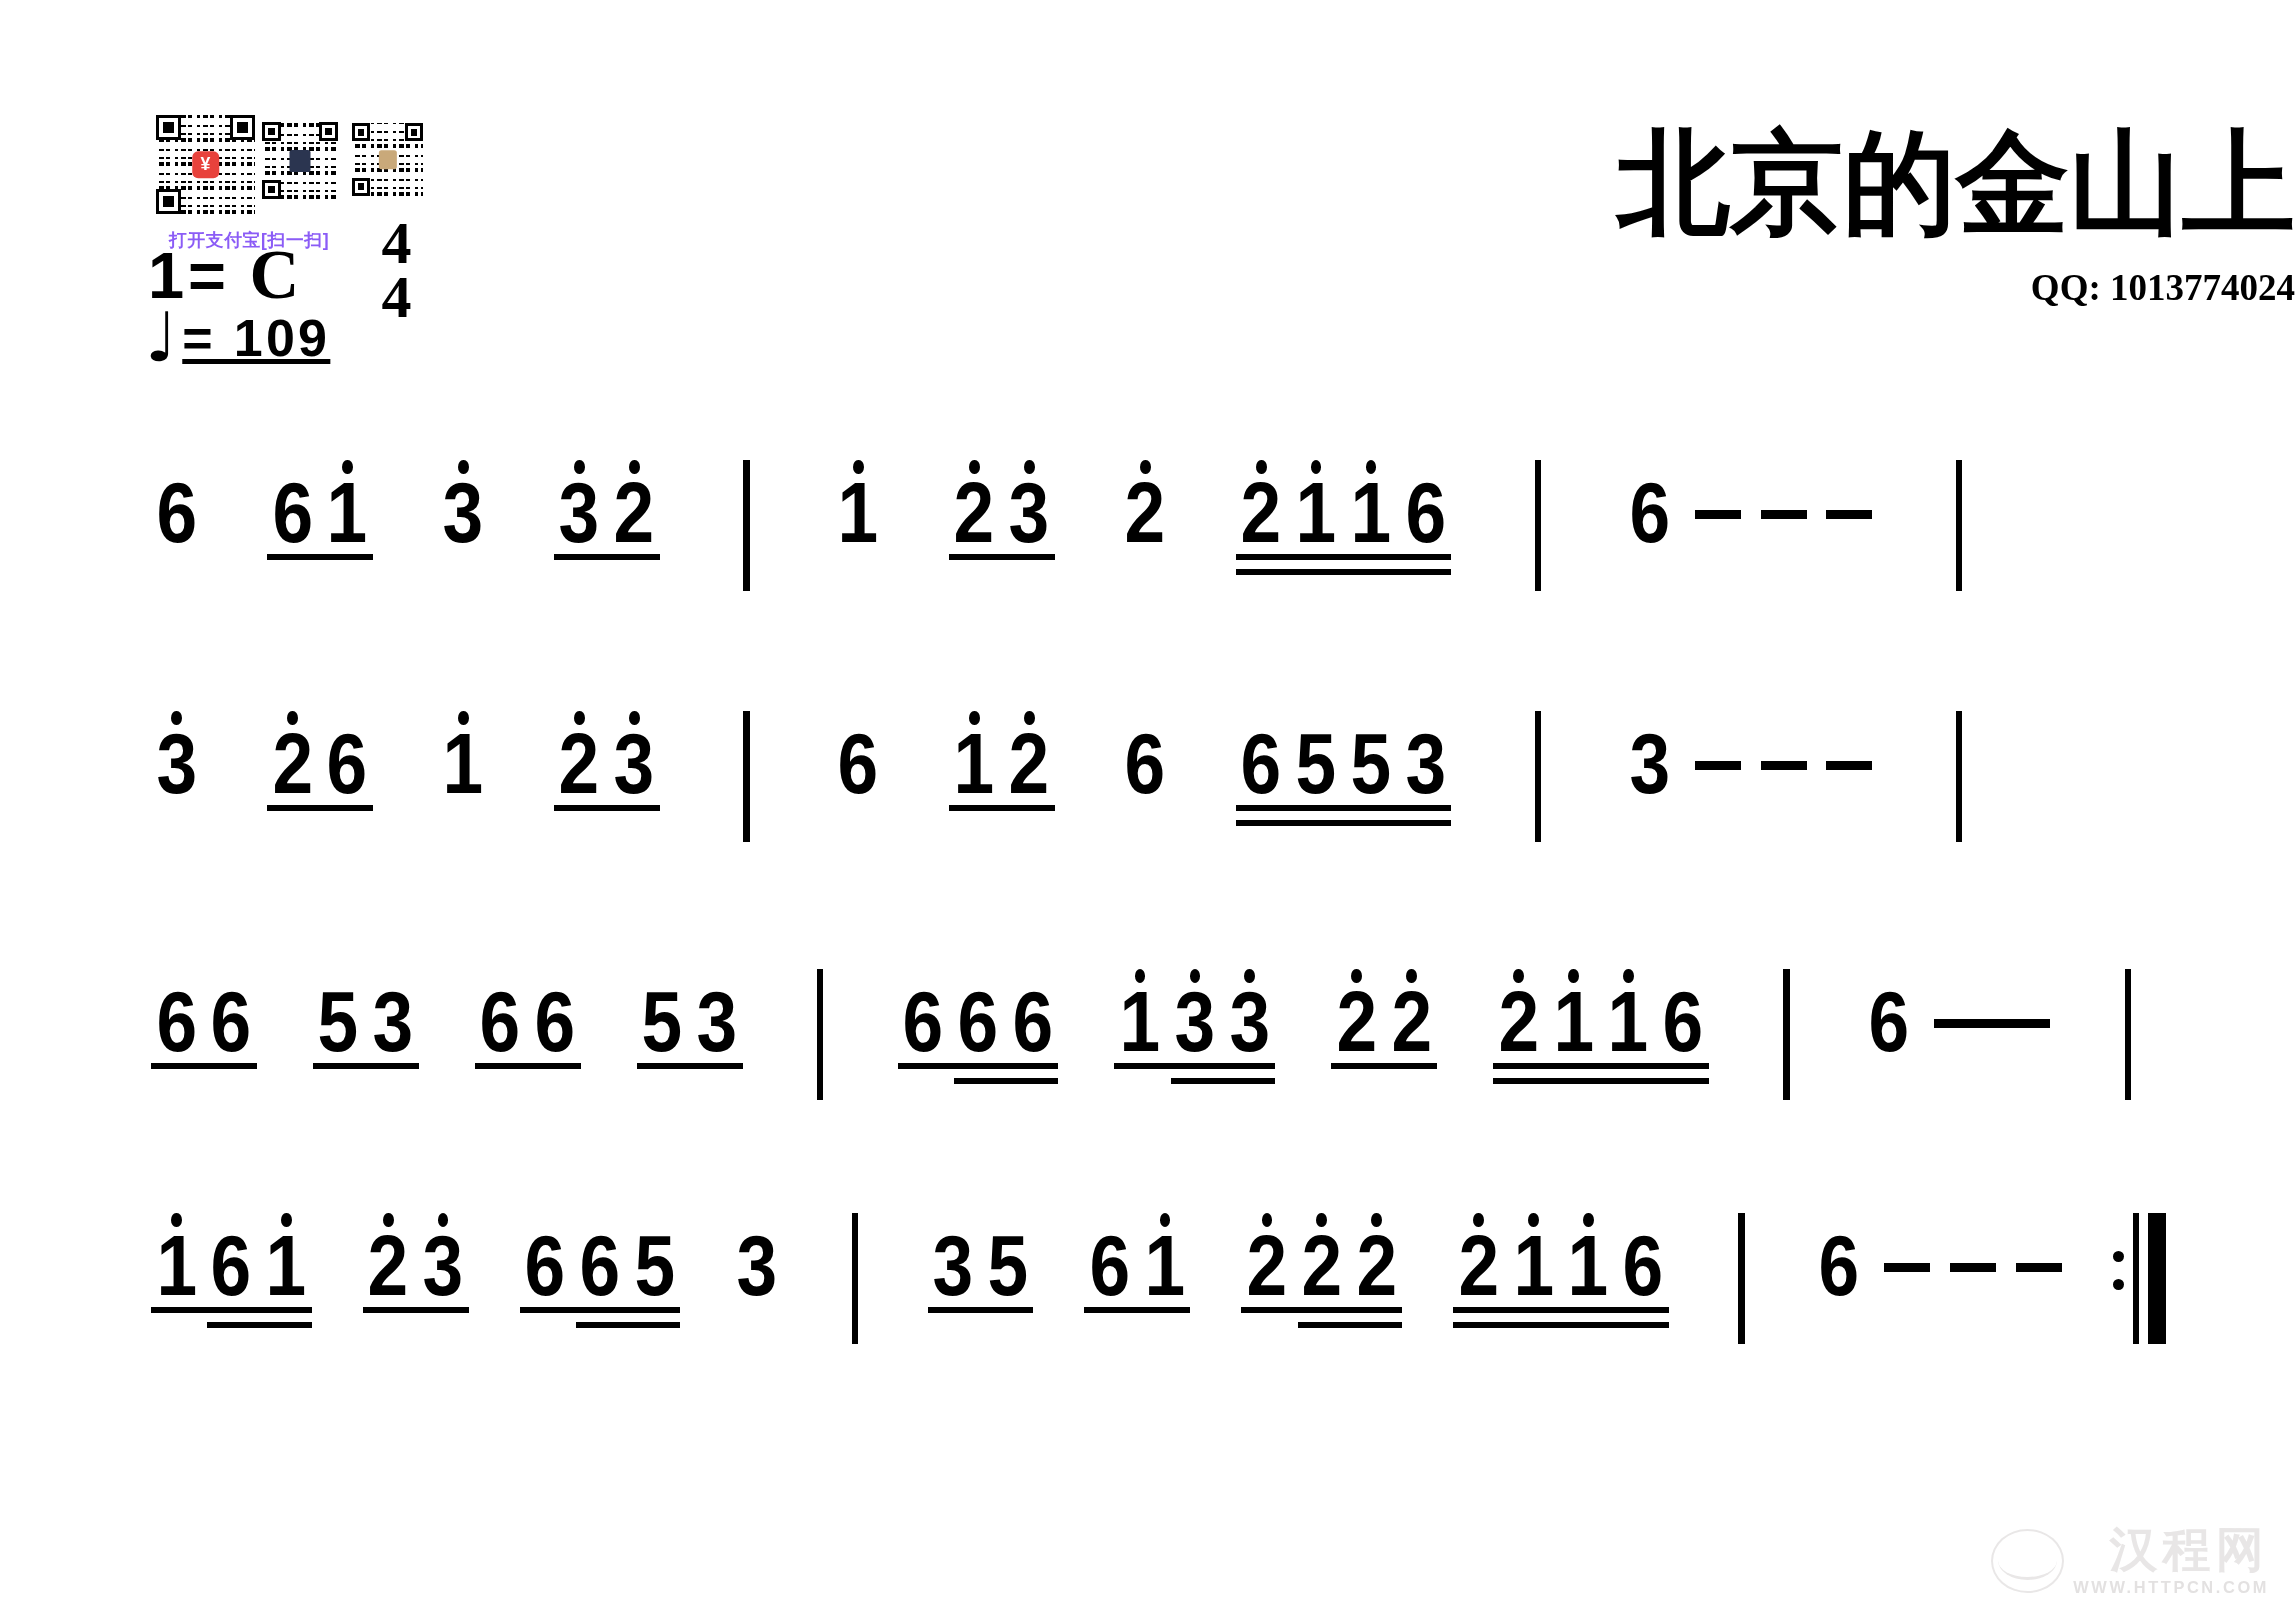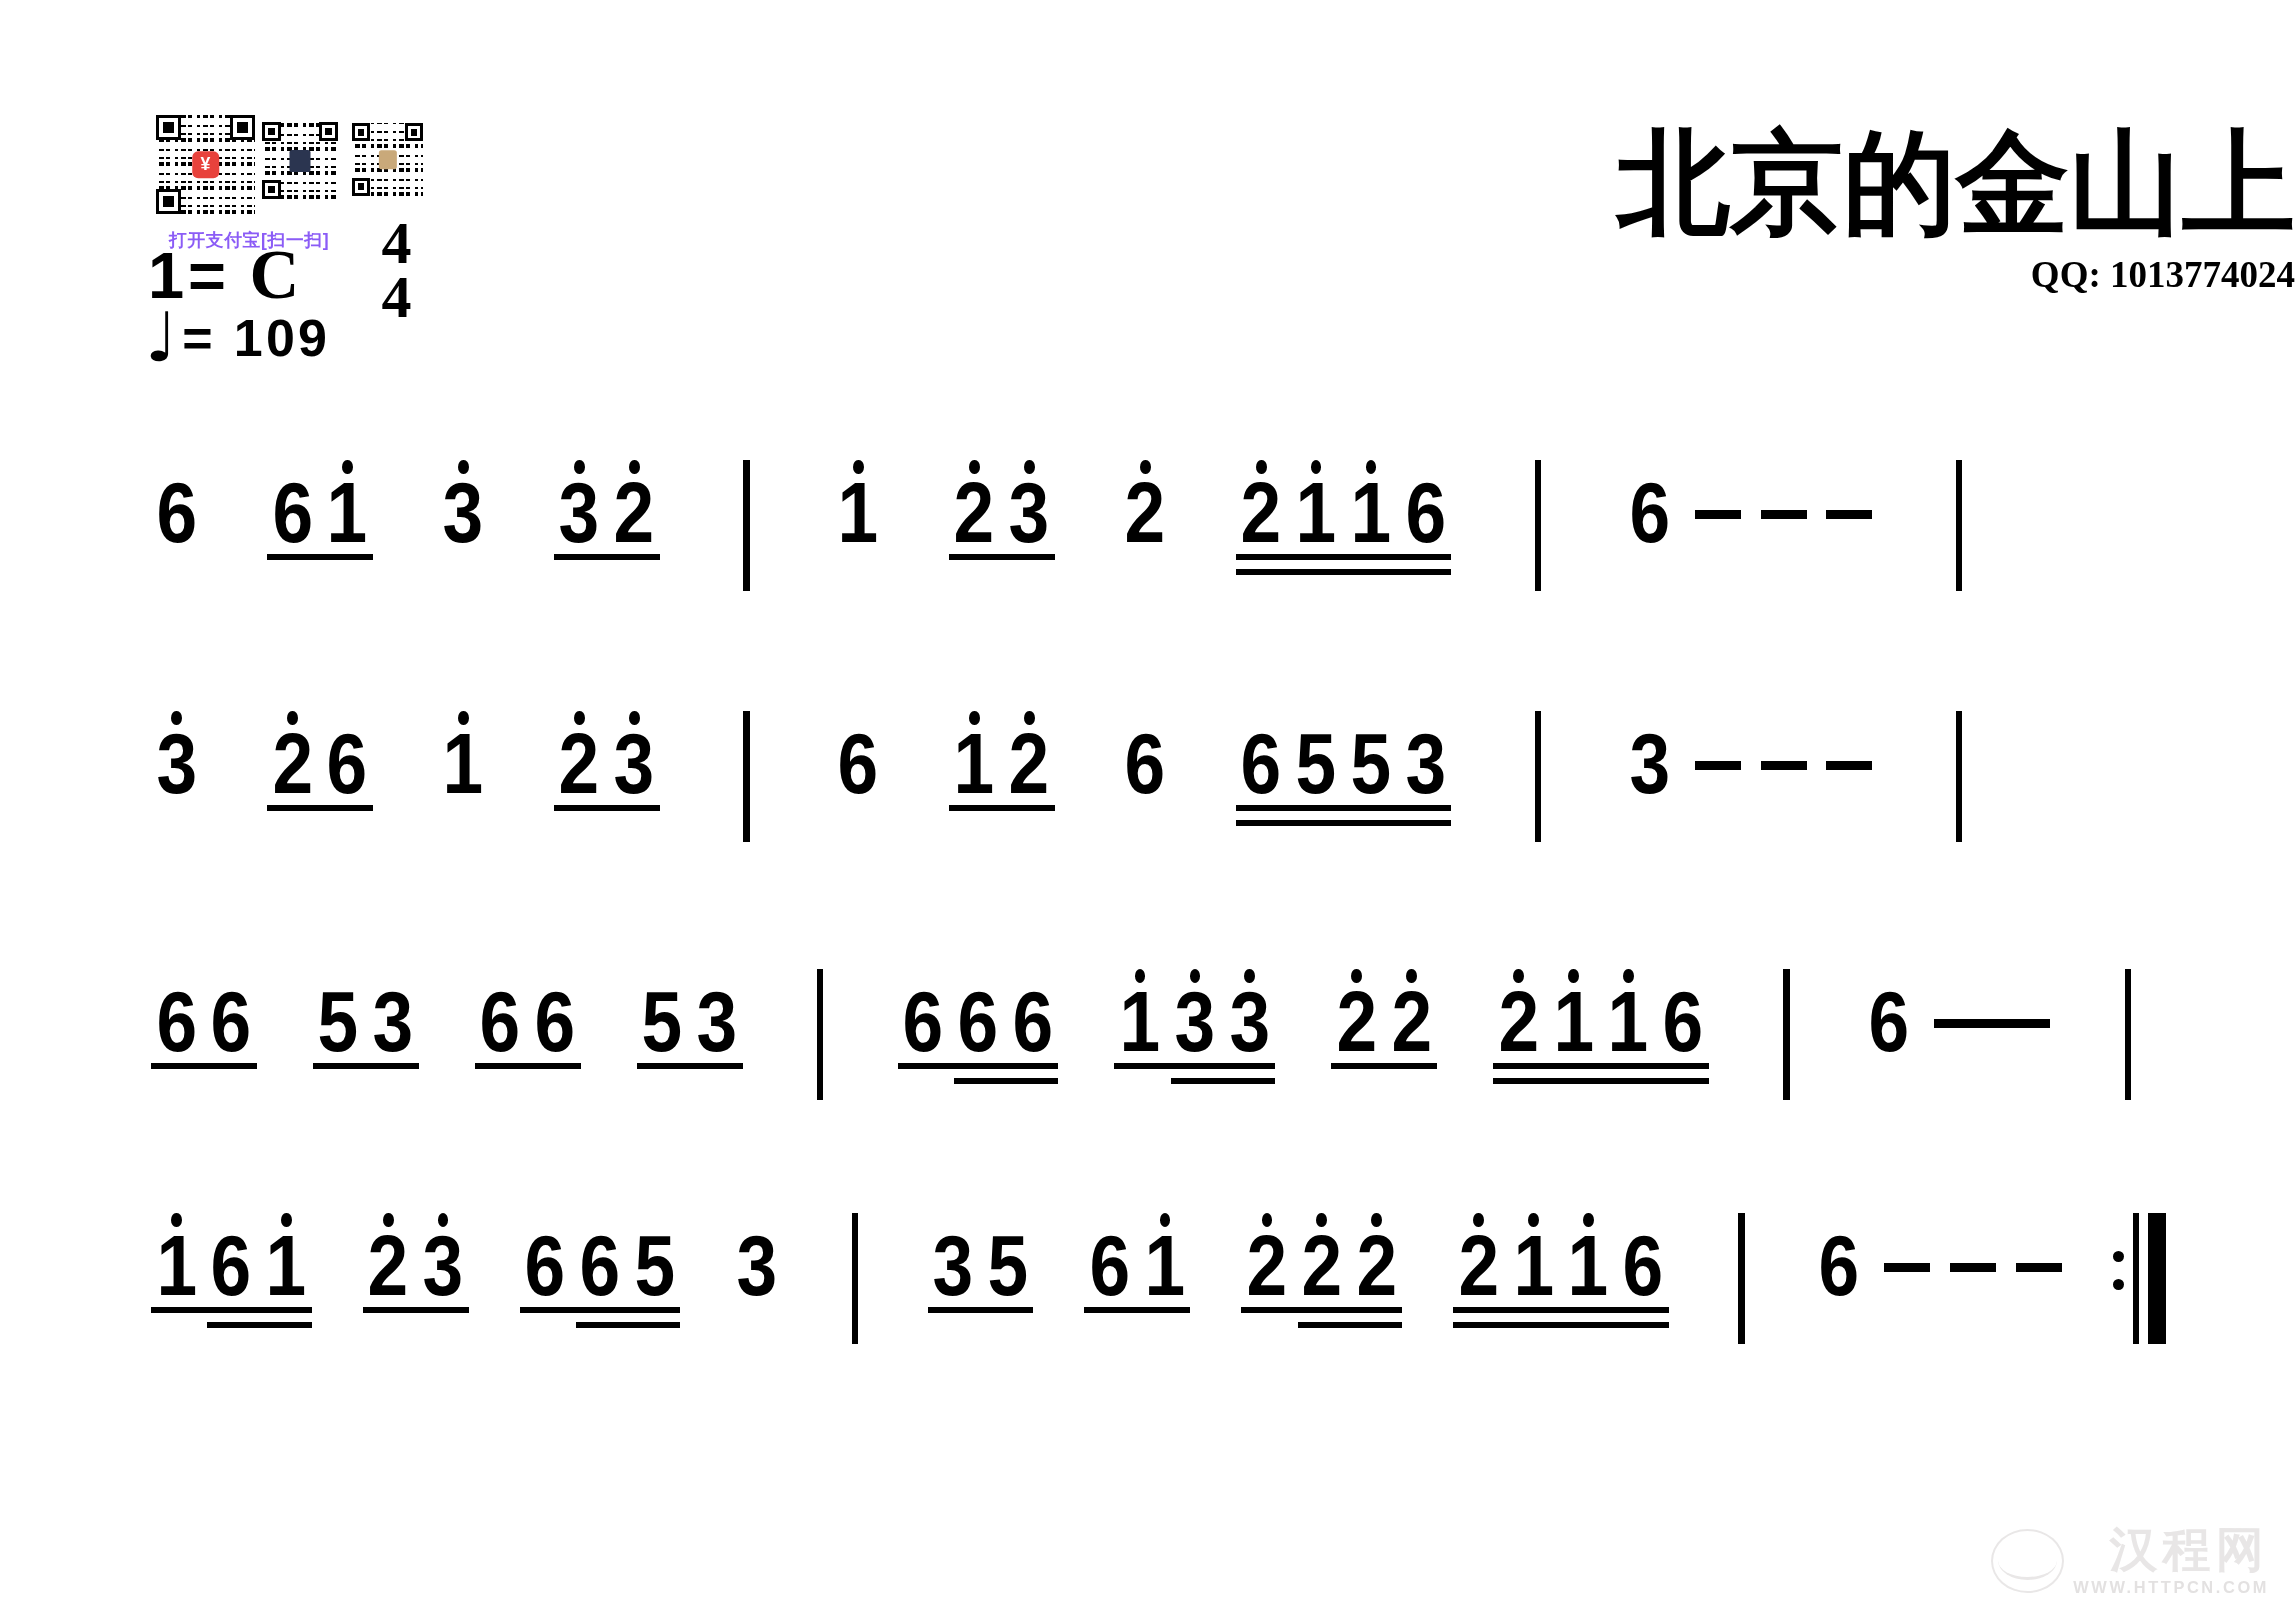--- a/index.html
+++ b/index.html
@@ -30,26 +30,26 @@
   .keyline{position:absolute;left:148px;top:243px;display:flex;align-items:flex-start;}
   .key-prefix{font-weight:bold;font-size:65px;line-height:65px;letter-spacing:3.9px;}
   .key-c{font-weight:bold;font-size:69px;line-height:65px;margin-left:19.6px;
          font-family:"Liberation Serif",serif;}
   .meter{position:absolute;left:359px;top:216px;width:75px;text-align:center;
          font-family:"Liberation Serif",serif;font-weight:bold;font-size:60px;}
   .meter .num,.meter .den{display:block;line-height:54px;}
   .meter .mbar{height:5.9px;background:#000;margin:2.6px 0;}
   .tempo{position:absolute;left:145px;top:302px;display:flex;align-items:center;}
   .tnote{font-size:68px;line-height:72px;font-family:"DejaVu Sans",sans-serif;}
-  .tval{font-weight:bold;font-size:52px;margin-left:5.2px;letter-spacing:3.3px;}
+  .tval{font-weight:bold;font-size:52px;margin-left:5.2px;letter-spacing:3.3px;text-decoration:underline;}
 
   
   .titlewrap{position:absolute;left:0;right:0;top:123px;text-align:right;}
   .title{font-family:"Liberation Serif",serif;font-weight:bold;font-size:113px;line-height:1.08;}
-  .qq{font-family:"Liberation Serif",serif;font-weight:bold;font-size:37px;margin-top:8px;}
+  .qq{font-family:"Liberation Serif",serif;font-weight:bold;font-size:37px;margin-top:21px;}
   .credits{position:absolute;right:136px;top:237px;text-align:right;
            font-family:"Liberation Serif",serif;}
   .cr1{font-size:39px;letter-spacing:6.5px;}
   .cr2{font-size:39px;letter-spacing:10.5px;margin-top:19.6px;}
 
   
   .mline{position:absolute;left:151px;display:flex;align-items:flex-start;}
   .l1,.l2{column-gap:65px;}
   .l3{column-gap:56px;}
   .l4{column-gap:51px;}

